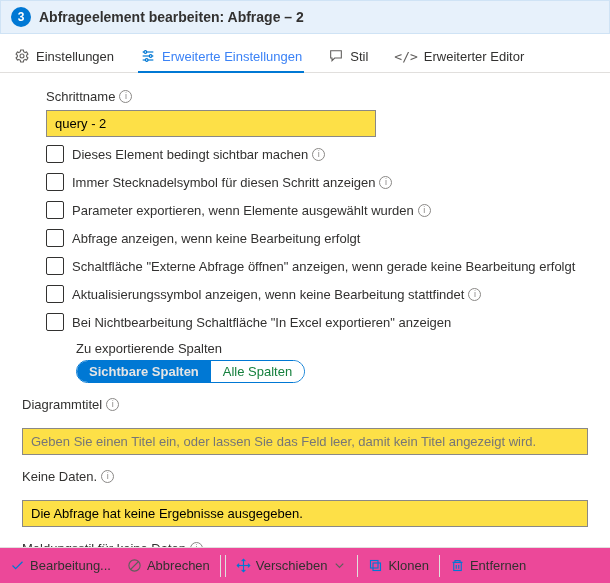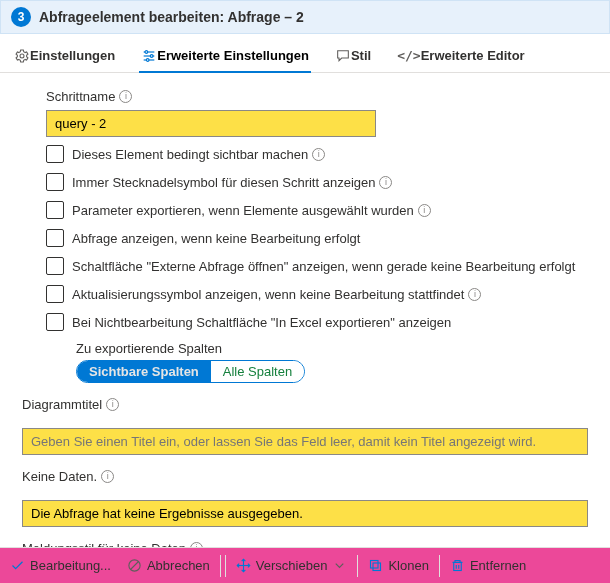--- a/index.html
+++ b/index.html
@@ -21,28 +21,27 @@
   }
   .header .title { font-weight: 600; font-size: 14px; }
 
   .tabs {
     display: flex;
     gap: 22px;
     padding: 8px 12px 0 12px;
     border-bottom: 1px solid #e1dfdd;
   }
   .tab {
-    display: flex; align-items: flex-start; 
+    display: flex; align-items: flex-end; gap: 6px;
     padding: 6px 2px 8px 2px;
     cursor: pointer;
     position: relative;
     color: #323130;
-    font-weight: bold;
-  }
-  .tab.active { color: #000000; }
+  }
+  .tab.active { color: #3b82f6; }
   .tab.active::after {
     content: ""; position: absolute; left:0; right:0; bottom:-1px;
     height: 2px; background:#0078d4;
   }
   .tab svg { width:16px; height:16px; }
   .tab.active svg { stroke:#0078d4; }
 
   .form {
     padding: 14px 22px 8px 46px;
     display: flex; flex-direction: column; gap: 6px;
@@ -138,21 +137,21 @@
     <span>Erweiterte Einstellungen</span>
   </div>
   <div class="tab">
     <svg viewBox="0 0 24 24" fill="none" stroke="#605e5c" stroke-width="1.6">
         <path d="M4 4h16v11H10l-4 4v-4H4z"></path>
       </svg>
     <span>Stil</span>
   </div>
   <div class="tab">
     <span style="font-family:monospace;color:#605e5c;">&lt;/&gt;</span>
-    <span>Erweiterte Editor</span>
+    <span>Erweiterter Editor</span>
   </div>
 </div>
 
 <div class="form">
 
   <div class="label-row">
     <span class="label">Schrittname</span>
     <span class="info">i</span>
   </div>
   <input class="text-input narrow" type="text" value="query - 2" style="">

